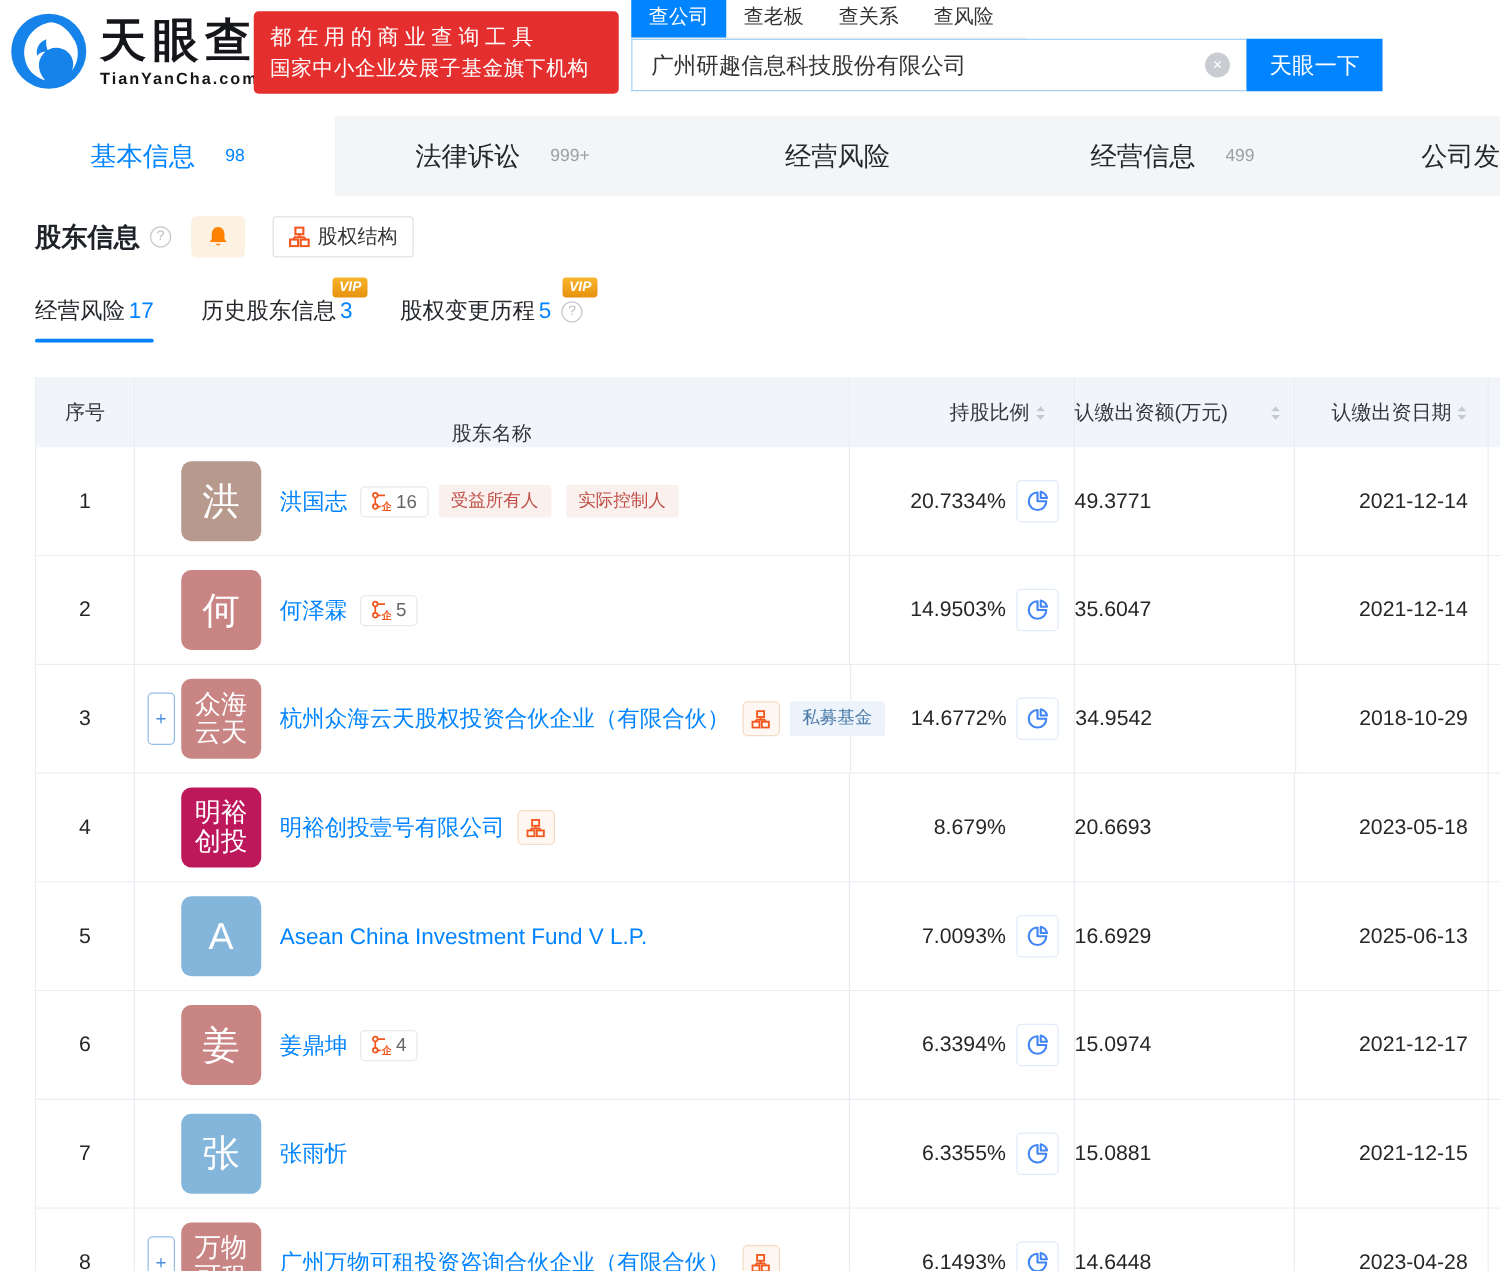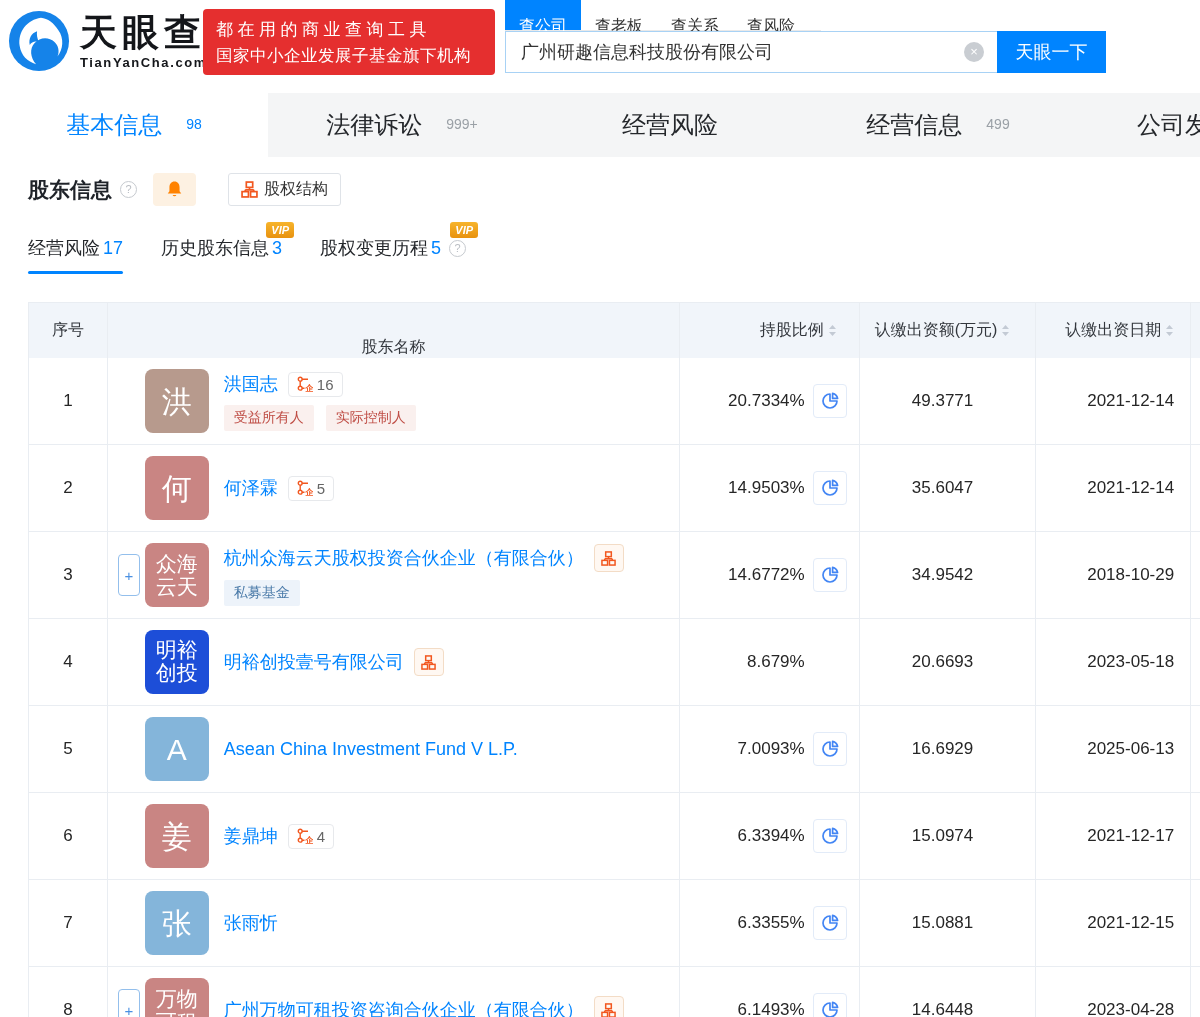--- a/index.html
+++ b/index.html
@@ -14,83 +14,83 @@
   .logo-text { margin-left:10px; }
   .logo-brand { font-size:37px; font-weight:bold; color:#14161a; letter-spacing:5px; line-height:40px; }
   .logo-domain { font-size:13px; font-weight:bold; color:#14161a; letter-spacing:1.6px; margin-top:2px; }
   .ad-banner { position:absolute; left:203px; top:9px; width:292px; height:66px; background:#e52f2f;
     border-radius:4px; color:#fff; display:flex; flex-direction:column; justify-content:center; padding:0 13px; }
   .ad-line1 { font-size:17px; letter-spacing:4.5px; line-height:27px; white-space:nowrap; }
   .ad-line2 { font-size:16.5px; letter-spacing:0.5px; line-height:25px; white-space:nowrap; }
 
   .search-wrap { position:absolute; left:505px; top:0; }
   .search-tabs { display:flex; width:316px; border-bottom:1px solid #e9e9e9; }
-  .search-tab { height:30px; line-height:28px; padding:12px 14px; font-size:16px; color:#333; cursor:pointer; white-space:nowrap; }
+  .search-tab { height:30px; line-height:28px; padding:0 14px; font-size:16px; color:#333; cursor:pointer; white-space:nowrap; }
   .search-tab.active { background:#0084ff; color:#fff; }
   .search-bar { display:flex; margin-top:0; }
   .search-input-box { position:relative; width:492px; height:42px; }
   .search-input { width:100%; height:100%; border:1px solid #a8d2f5; border-right:none; outline:none;
     padding:0 44px 0 15px; font-size:18px; color:#333; font-family:inherit; }
   .clear-btn { position:absolute; right:13px; top:11px; width:20px; height:20px; border-radius:50%;
     background:#c9cdd2; color:#fff; font-size:13px; line-height:20px; text-align:center; cursor:pointer; border:none; }
   .search-btn { width:109px; height:42px; background:#0084ff; color:#fff; font-size:18px; border:none; cursor:pointer; font-family:inherit; }
 
   
   .navbar { position:absolute; top:93px; left:0; width:1200px; height:64px; background:#f4f5f6; display:flex; }
   .nav-tab { width:268px; height:64px; display:flex; align-items:center; justify-content:center; cursor:pointer; }
-  .nav-tab .nav-label { font-size:24px; color:#24272b;text-align:center; }
+  .nav-tab .nav-label { font-size:21px; color:#24272b;text-align:center; }
   .nav-tab .nav-count { font-size:14px; color:#9aa0a6; margin-left:24px; position:relative; top:-1px; }
   .nav-tab.active { background:#fff; }
   .nav-tab.active .nav-label, .nav-tab.active .nav-count { color:#0084ff; }
   .nav-tab.last { width:auto; flex:1; justify-content:flex-start; padding-left:65px; overflow:hidden; white-space:nowrap; }
 
   
   .content { position:absolute; top:157px; left:0; width:1200px; padding-left:28px; }
   .section-header { margin-top:16px; display:flex; align-items:center; }
   .section-title { font-size:21px; font-weight:bold; color:#1f2329; }
   .help-icon { width:17px; height:17px; border-radius:50%; border:1px solid #c6cacf; color:#b9bdc3;
     font-size:11px; line-height:15px; text-align:center; margin-left:8px; cursor:pointer; }
   .bell-btn { margin-left:16px; width:43px; height:33px; background:#fdf1e2; border:none; border-radius:4px;
     display:flex; align-items:center; justify-content:center; cursor:pointer; }
-  .structure-btn { margin-left:32px; height:33px; background:#fff; border:1px solid #dfe3e8; border-radius:3px;
+  .structure-btn { margin-left:22px; height:33px; background:#fff; border:1px solid #dfe3e8; border-radius:3px;
     display:flex; align-items:center; padding:0 12px; gap:6px; cursor:pointer; font-size:16px; color:#333; font-family:inherit; }
 
   .subtabs { margin-top:30px; display:flex; gap:38px; align-items:flex-end; }
   .subtab { position:relative; font-size:18px; color:#24272b; padding-bottom:14px; cursor:pointer; white-space:nowrap; }
   .subtab .count { color:#0084ff; margin-left:3px; }
   .subtab.active::after { content:""; position:absolute; left:0; right:0; bottom:0; height:3px; background:#0084ff; border-radius:2px; }
   .vip-badge { position:absolute; top:-14px; right:-12px; background:linear-gradient(180deg,#f7b42c,#e8920f);
     color:#fff; font-size:11px; font-weight:bold; font-style:italic; padding:0 5px; height:16px; line-height:16px; border-radius:3px; }
   .subtab .help-icon { display:inline-block; vertical-align:2px; }
 
   
   .gtable { margin-top:28px; width:1272px; border:1px solid #e9edf2; border-bottom:none; }
   .trow { display:flex; border-bottom:1px solid #e9edf2; background:#fff; }
   .thead { background:#f1f5fa; border-bottom:none; }
   .cell { border-right:1px solid #e9edf2; display:flex; align-items:center; }
   .c1 { width:79px; justify-content:center; }
   .c2 { width:573px; }
   .c3 { width:180px; justify-content:flex-end; padding-right:12px; }
-  .c4 { width:177px; justify-content:center; padding-right:10px; }
+  .c4 { width:177px; justify-content:space-between; padding-right:10px; }
   .c5 { width:155px; justify-content:flex-end; padding-right:16px; }
   .c6 { width:108px; border-right:none; padding-left:8px; }
   .thead .cell { height:55px; font-size:16px; color:#33373d; }
   .thead .c2 { justify-content:center;align-items:flex-end; }
   .thead .c3 { padding-right:22px; }
   .thead .c6 { padding-left:8px; overflow:hidden; }
   .sort-icon { margin-left:4px; display:inline-flex; }
   .body-row .cell { min-height:86px; font-size:17px; color:#262626; }
   .name-cell { position:relative; padding:11px 16px 11px 37px; }
   .expander { position:absolute; left:10px; top:50%; transform:translateY(-50%); width:22px; height:42px;
     border:1px solid #93bfec; border-radius:4px; background:#fff; color:#4a90e2; font-size:15px; cursor:pointer; }
   .avatar { width:64px; height:64px; border-radius:8px; color:#fff; display:flex; flex-direction:column;
     align-items:center; justify-content:center; flex-shrink:0; cursor:pointer; line-height:1.1; }
   .avatar.single { font-size:30px; }
   .avatar.twoline { font-size:21px; }
-  .name-body { margin-left:15px; display:flex; flex-direction:column; justify-content:center; gap:8px; }
+  .name-body { margin-left:15px; display:flex; flex-direction:row; justify-content:center; gap:8px; }
   .name-line { display:flex; align-items:center; gap:10px; }
   .name-link { color:#0084ff; font-size:18px; text-decoration:none; cursor:pointer; white-space:nowrap; }
   .rel-badge { display:inline-flex; align-items:center; gap:4px; border:1px solid #e7e9ec; border-radius:4px;
     background:#fff; padding:3px 8px; font-size:15px; color:#666; cursor:pointer; }
   .org-btn { display:inline-flex; align-items:center; justify-content:center; width:30px; height:28px;
     border:1px solid #f3dcc6; border-radius:4px; background:#fff8f2; cursor:pointer; }
   .tag-line { display:flex; gap:12px; }
   .tag { font-size:14px; padding:4px 10px; border-radius:2px; white-space:nowrap; }
   .tag.red { color:#bf4d45; background:#faf0ee; }
   .tag.blue { color:#4a7aa8; background:#edf3fa; }
@@ -327,21 +327,21 @@
                 </svg>
               </span>
             </div>
             <div class="cell c4">34.9542</div>
             <div class="cell c5">2018-10-29</div>
             <div class="cell c6"></div>
           </div>
           <div class="trow body-row">
             <div class="cell c1">4</div>
             <div class="cell c2 name-cell">
-              <div class="avatar twoline" style="background: #1d4ed8; font-family: Liberation Serif, serif;">
+              <div class="avatar twoline" style="background: #be185d;">
                 <span>明裕</span>
                 <span>创投</span>
               </div>
               <div class="name-body">
                 <div class="name-line">
                   <a class="name-link">明裕创投壹号有限公司</a>
                   <span class="org-btn">
                     <svg width="15" height="15" viewBox="0 0 16 16" fill="none" stroke="#f2571f" stroke-width="1.6">
                       <rect x="5" y="1" width="6" height="5"></rect>
                       <rect x="1" y="10" width="6" height="5"></rect>

